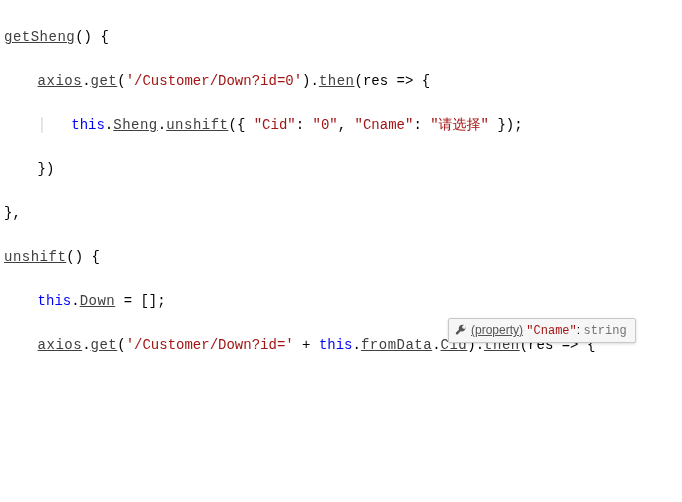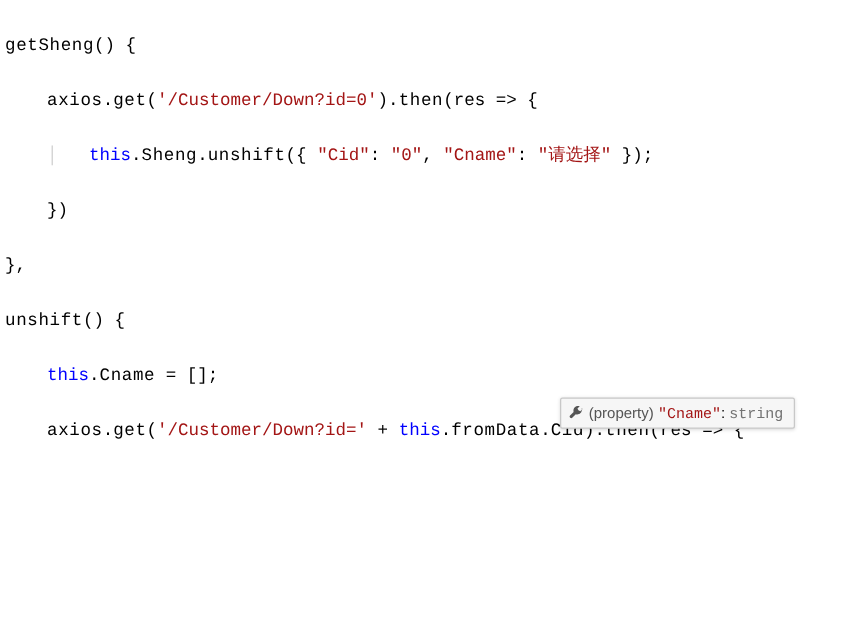--- a/index.html
+++ b/index.html
@@ -13,21 +13,21 @@
   .code-area {
     width: 682px;
     height: 502px;
     padding: 4px 0 0 4px;
     box-sizing: border-box;
     white-space: pre;
     position: relative;
     color: #000;
   }
   .line { display: block; }
-  .ident { color: #000000; letter-spacing: 0.5px; }
+  .ident { color: #404040; letter-spacing: 0.5px; text-decoration: underline; }
   .punct { color: #000000; }
   .this  { color: #0000ff; }
   .str   { color: #a31515; text-align: center; }
   .param { color: #000000; }
   .guide { color: #d0d0d0; }
 
   .tooltip {
     position: absolute;
     top: 318px;
     left: 448px;
@@ -39,33 +39,33 @@
     line-height: 16px;
     font-family: "Segoe UI", Arial, sans-serif;
     box-shadow: 0 1px 3px rgba(0,0,0,0.15);
     color: #333;
     white-space: nowrap;
   }
   .tooltip svg { vertical-align: -2px; margin-right: 4px; }
   .tooltip .tt-prop { color: #000; }
   .tooltip .tt-str  { color: #a31515; font-family: "Consolas","Courier New",monospace; }
   .tooltip .tt-type { color: #737373; font-family: "Consolas","Courier New",monospace; }
-  .tooltip .tt-kw   { color: #555; }
+  .tooltip .tt-kw   { color: #555; text-decoration: underline; }
 </style>
 </head>
 <body>
 
 <div class="code-area">
 <span class="line"><span class="ident">getSheng</span><span class="punct">() {</span></span>
 <span class="line">    <span class="ident">axios</span><span class="punct">.</span><span class="ident">get</span><span class="punct">(</span><span class="str">'/Customer/Down?id=0'</span><span class="punct">).</span><span class="ident">then</span><span class="punct">(</span><span class="param">res</span><span class="punct"> =&gt; </span><span class="punct">{</span></span>
 <span class="line">    <span class="guide">│</span>   <span class="this">this</span><span class="punct">.</span><span class="ident">Sheng</span><span class="punct">.</span><span class="ident">unshift</span><span class="punct">({ </span><span class="str">"Cid"</span><span class="punct">: </span><span class="str">"0"</span><span class="punct">, </span><span class="str">"Cname"</span><span class="punct">: </span><span class="str">"请选择"</span><span class="punct"> });</span></span>
 <span class="line">    <span class="punct">})</span></span>
 <span class="line"><span class="punct">},</span></span>
 <span class="line"><span class="ident">unshift</span><span class="punct">() {</span></span>
-<span class="line">    <span class="this">this</span><span class="punct">.</span><span class="ident">Cname</span><span class="punct"> = </span><span class="punct">[]</span><span class="punct">;</span></span>
+<span class="line">    <span class="this">this</span><span class="punct">.</span><span class="ident">Down</span><span class="punct"> = </span><span class="punct">[]</span><span class="punct">;</span></span>
 <span class="line">    <span class="ident">axios</span><span class="punct">.</span><span class="ident">get</span><span class="punct">(</span><span class="str">'/Customer/Down?id='</span><span class="punct"> + </span><span class="this">this</span><span class="punct">.</span><span class="ident">fromData</span><span class="punct">.</span><span class="ident">Cid</span><span class="punct">).</span><span class="ident">then</span><span class="punct">(</span><span class="param">res</span><span class="punct"> =&gt; </span><span class="punct">{</span></span>
 
 
 
 
 
 
 
 
 

